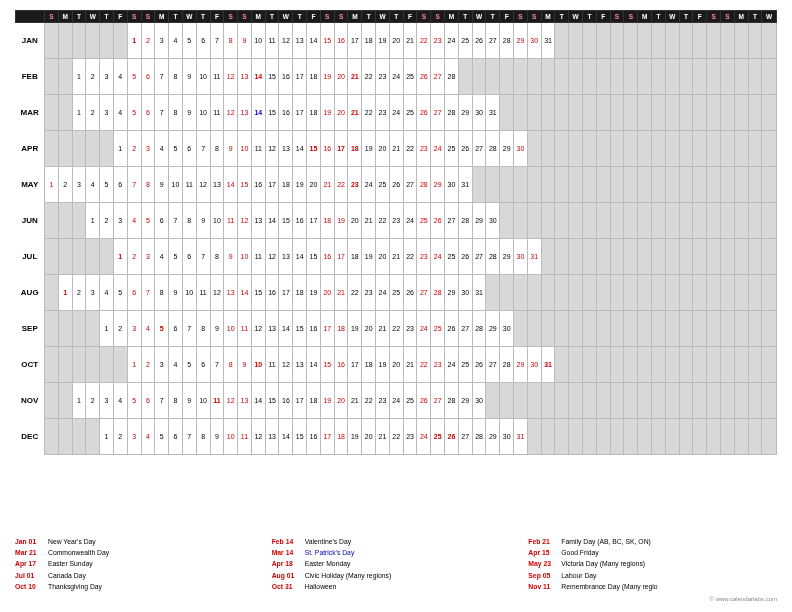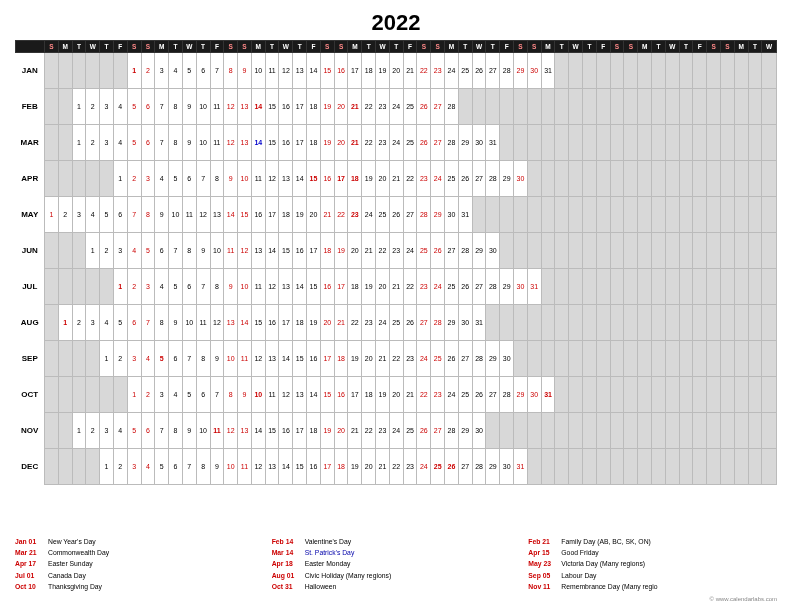--- a/index.html
+++ b/index.html
@@ -73,21 +73,20 @@
       display: grid;
       grid-template-columns: 1fr 1fr 1fr;
       gap: 1px 8px;
       line-height: 1.5;
     }
   </style>
 </head>
 <body>
 
 <div class="page">
-  <div class="title">2022</div>
 
   <div class="calendar-wrapper">
     <table class="cal-table" id="cal-table">
       <thead id="cal-head">
           <tr>
             <th style="width: 22px; background: rgb(26, 26, 26);"></th>
             <th style="width: 10.5px; font-size: 6.5px; color: rgb(255, 136, 136);">S</th>
             <th style="width: 10.5px; font-size: 6.5px;">M</th>
             <th style="width: 10.5px; font-size: 6.5px;">T</th>
             <th style="width: 10.5px; font-size: 6.5px;">W</th>

